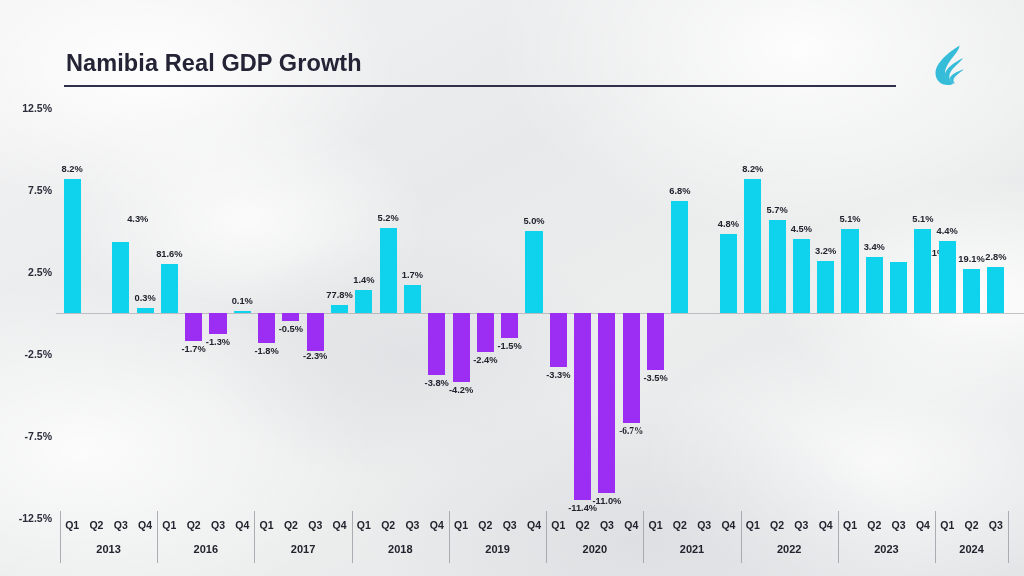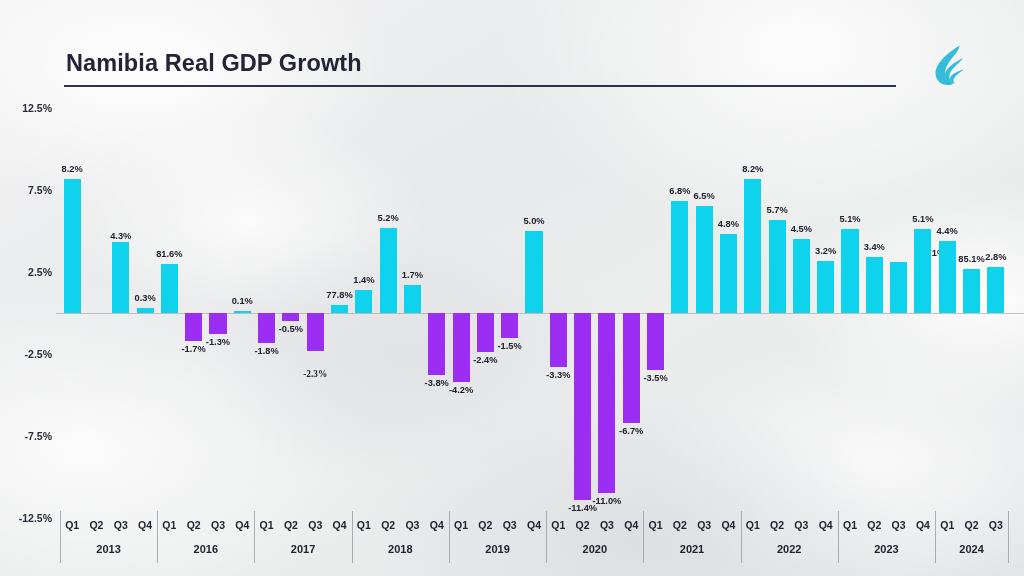--- a/index.html
+++ b/index.html
@@ -170,21 +170,21 @@
         <div class="ytick" style="top: 518px;">-12.5%</div>
       </div>
     <div id="zero-line"></div>
     <div id="bars">
         <div class="bar-slot" style="left: 63.5854px; width: 17.1369px;">
           <div class="bar pos" style="height: 134.48px; top: 178.52px;"></div>
           <div class="bar-label" style="top: 163.52px;">8.2%</div>
         </div>
         <div class="bar-slot" style="left: 112.201px; width: 17.1369px;">
           <div class="bar pos" style="height: 70.52px; top: 242.48px;"></div>
-          <div class="bar-label" style="top: 231px;">4.3%</div>
+          <div class="bar-label" style="top: 214px; margin-left: 17px;">4.3%</div>
         </div>
         <div class="bar-slot" style="left: 136.508px; width: 17.1369px;">
           <div class="bar pos" style="height: 4.92px; top: 308.08px;"></div>
           <div class="bar-label" style="top: 293.08px;">0.3%</div>
         </div>
         <div class="bar-slot" style="left: 160.816px; width: 17.1369px;">
           <div class="bar pos" style="height: 49.2px; top: 263.8px;"></div>
           <div class="bar-label" style="top: 248.8px;">81.6%</div>
         </div>
         <div class="bar-slot" style="left: 185.124px; width: 17.1369px;">
@@ -202,21 +202,21 @@
         <div class="bar-slot" style="left: 258.047px; width: 17.1369px;">
           <div class="bar neg" style="height: 29.52px; top: 313px;"></div>
           <div class="bar-label" style="top: 345.52px;">-1.8%</div>
         </div>
         <div class="bar-slot" style="left: 282.355px; width: 17.1369px;">
           <div class="bar neg" style="height: 8.2px; top: 313px;"></div>
           <div class="bar-label" style="top: 324.2px;">-0.5%</div>
         </div>
         <div class="bar-slot" style="left: 306.662px; width: 17.1369px;">
           <div class="bar neg" style="height: 37.72px; top: 313px;"></div>
-          <div class="bar-label" style="top: 369px; font-family: Liberation Serif, serif;">-2.3%</div>
+          <div class="bar-label" style="top: 351px;">-2.3%</div>
         </div>
         <div class="bar-slot" style="left: 330.97px; width: 17.1369px;">
           <div class="bar pos" style="height: 8.2px; top: 304.8px;"></div>
           <div class="bar-label" style="top: 289.8px;">77.8%</div>
         </div>
         <div class="bar-slot" style="left: 355.278px; width: 17.1369px;">
           <div class="bar pos" style="height: 22.96px; top: 290.04px;"></div>
           <div class="bar-label" style="top: 275.04px;">1.4%</div>
         </div>
         <div class="bar-slot" style="left: 379.585px; width: 17.1369px;">
@@ -254,34 +254,30 @@
         <div class="bar-slot" style="left: 574.047px; width: 17.1369px;">
           <div class="bar neg" style="height: 186.96px; top: 313px;"></div>
           <div class="bar-label" style="top: 502.96px;">-11.4%</div>
         </div>
         <div class="bar-slot" style="left: 598.355px; width: 17.1369px;">
           <div class="bar neg" style="height: 180.4px; top: 313px;"></div>
           <div class="bar-label" style="top: 496.4px;">-11.0%</div>
         </div>
         <div class="bar-slot" style="left: 622.662px; width: 17.1369px;">
           <div class="bar neg" style="height: 109.88px; top: 313px;"></div>
-          <div class="bar-label" style="top: 425.88px;">-6.7%</div>
+          <div class="bar-label" style="top: 425.88px; font-family: Liberation Serif, serif;">-6.7%</div>
         </div>
         <div class="bar-slot" style="left: 646.97px; width: 17.1369px;">
           <div class="bar neg" style="height: 57.4px; top: 313px;"></div>
           <div class="bar-label" style="top: 373.4px;">-3.5%</div>
         </div>
         <div class="bar-slot" style="left: 671.278px; width: 17.1369px;">
           <div class="bar pos" style="height: 111.52px; top: 201.48px;"></div>
           <div class="bar-label" style="top: 186.48px;">6.8%</div>
         </div>
-        <div class="bar-slot" style="left: 695.585px; width: 17.1369px;">
-          <div class="bar pos" style="height: 106.6px; top: 206.4px;"></div>
-          <div class="bar-label" style="top: 191.4px;">6.5%</div>
-        </div>
         <div class="bar-slot" style="left: 719.893px; width: 17.1369px;">
           <div class="bar pos" style="height: 78.72px; top: 234.28px;"></div>
           <div class="bar-label" style="top: 219.28px;">4.8%</div>
         </div>
         <div class="bar-slot" style="left: 744.201px; width: 17.1369px;">
           <div class="bar pos" style="height: 134.48px; top: 178.52px;"></div>
           <div class="bar-label" style="top: 163.52px;">8.2%</div>
         </div>
         <div class="bar-slot" style="left: 768.508px; width: 17.1369px;">
           <div class="bar pos" style="height: 93.48px; top: 219.52px;"></div>
@@ -310,21 +306,21 @@
         <div class="bar-slot" style="left: 914.355px; width: 17.1369px;">
           <div class="bar pos" style="height: 83.64px; top: 229.36px;"></div>
           <div class="bar-label" style="top: 214.36px;">5.1%</div>
         </div>
         <div class="bar-slot" style="left: 938.662px; width: 17.1369px;">
           <div class="bar pos" style="height: 72.16px; top: 240.84px;"></div>
           <div class="bar-label" style="top: 225.84px;">4.4%</div>
         </div>
         <div class="bar-slot" style="left: 962.97px; width: 17.1369px;">
           <div class="bar pos" style="height: 44.28px; top: 268.72px;"></div>
-          <div class="bar-label" style="top: 253.72px;">85.1%</div>
+          <div class="bar-label" style="top: 253.72px;">19.1%</div>
         </div>
         <div class="bar-slot" style="left: 987.278px; width: 17.1369px;">
           <div class="bar pos" style="height: 45.92px; top: 267.08px;"></div>
           <div class="bar-label" style="top: 252.08px;">2.8%</div>
         </div>
       </div>
     <div id="xaxis">
         <div class="qlabel" style="left: 72.1538px;">Q1</div>
         <div class="qlabel" style="left: 96.4615px;">Q2</div>
         <div class="qlabel" style="left: 120.769px;">Q3</div>

